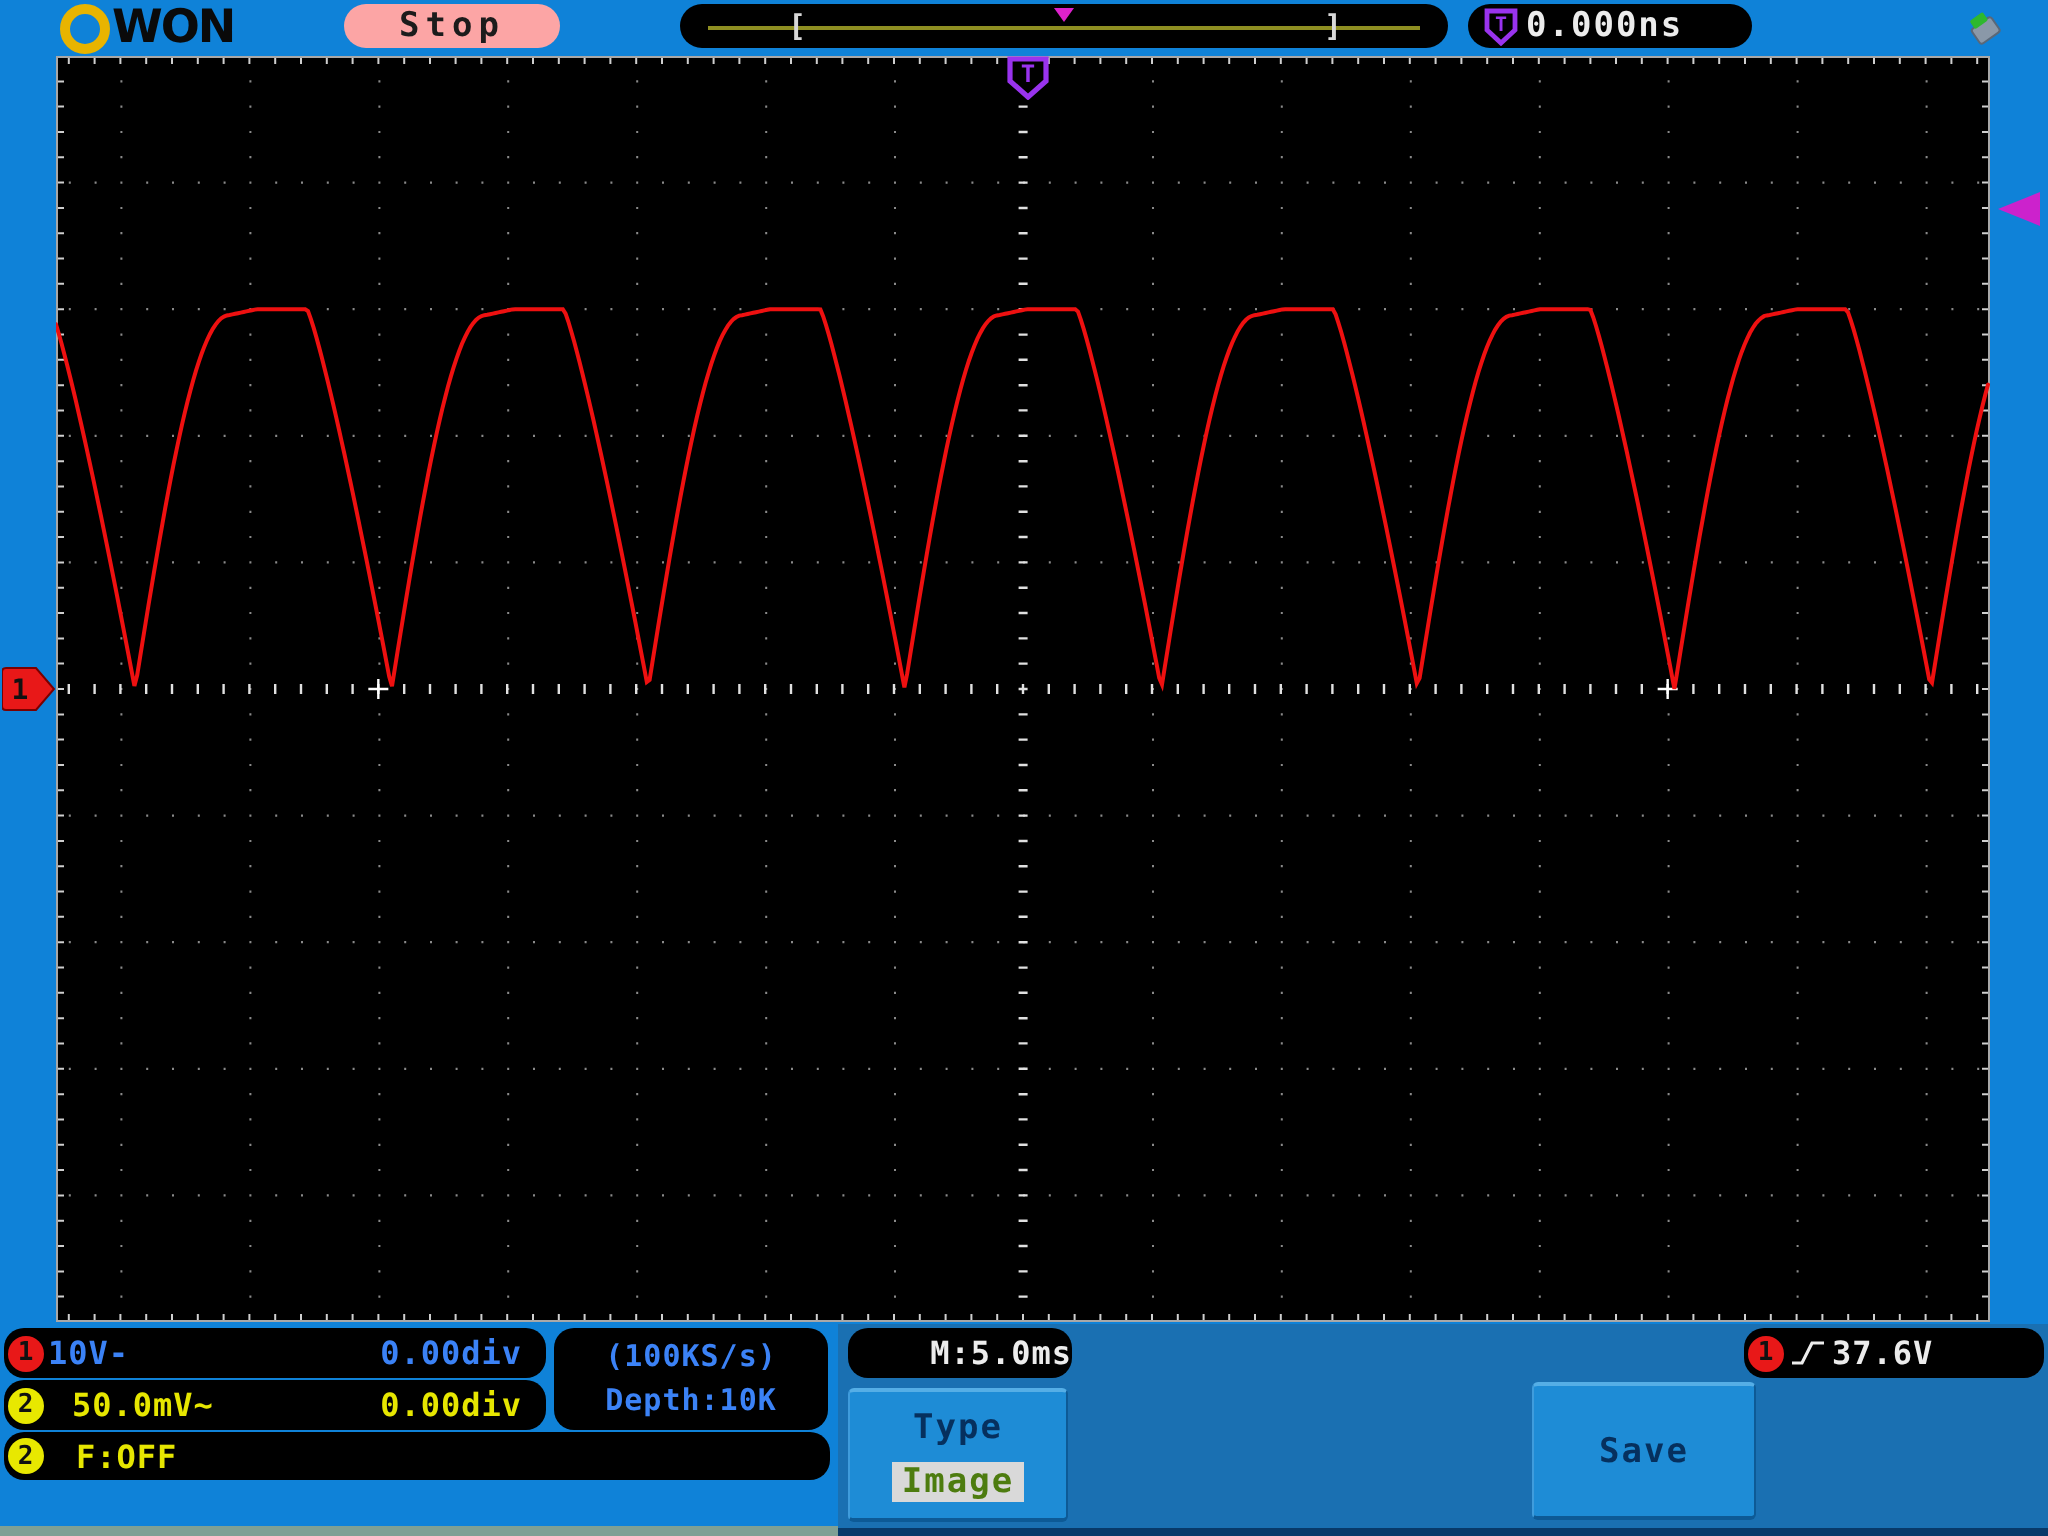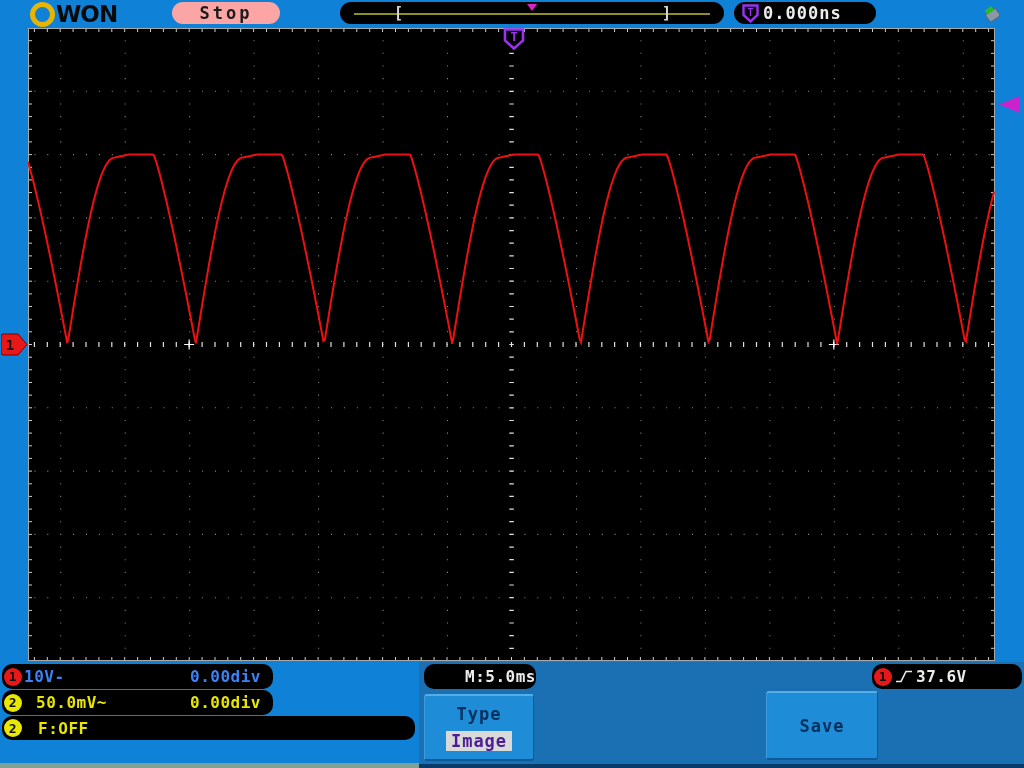--- a/index.html
+++ b/index.html
@@ -57,21 +57,21 @@
   .red{color:#3b82f6;} .yel{color:#e6e600;margin-left:12px;} .wht{color:#ececec;}
   .pos{margin-left:auto;}
 
   .btn{position:absolute;background:#1e8cd6;border-radius:3px;
        border-top:2px solid #55aee6;border-left:1px solid #3f9cdc;
        border-right:1px solid #0d5a96;border-bottom:2px solid #0d5a96;
        display:flex;flex-direction:column;align-items:center;justify-content:center;
        color:#06305e;font-size:17px;font-weight:bold;letter-spacing:1px;box-sizing:border-box;}
   .btn.type{left:424px;top:32px;width:110px;height:67px;}
   .btn.save{left:766px;top:29px;width:112px;height:69px;}
-  .image-box{margin-top:7px;background:#d9d9d9;color:#4c1d95;padding:0 5px;font-size:17px;font-weight:bold;}
+  .image-box{margin-top:7px;background:#d9d9d9;color:#4d7c0f;padding:0 5px;font-size:17px;font-weight:bold;}
 </style>
 </head>
 <body>
 
 <div class="screen">
 
   <div class="topbar">
     <div class="logo">
       <span class="logo-ring"></span>
         <span class="logo-text">WON</span>
@@ -131,20 +131,24 @@
       <span class="red">10V-</span>
       <span class="red pos">0.00div</span>
     </div>
 
     <div class="pill ch2">
       <span class="badge b2">2</span>
       <span class="yel">50.0mV~</span>
       <span class="yel pos">0.00div</span>
     </div>
 
+    <div class="pill acq">
+      <span class="red">(100KS/s)</span>
+      <span class="red">Depth:10K</span>
+    </div>
 
     <div class="pill freq">
       <span class="badge b2">2</span>
       <span class="yel">F:OFF</span>
     </div>
 
     <div class="pill tb">
       <span class="wht">M:5.0ms</span>
     </div>
 

